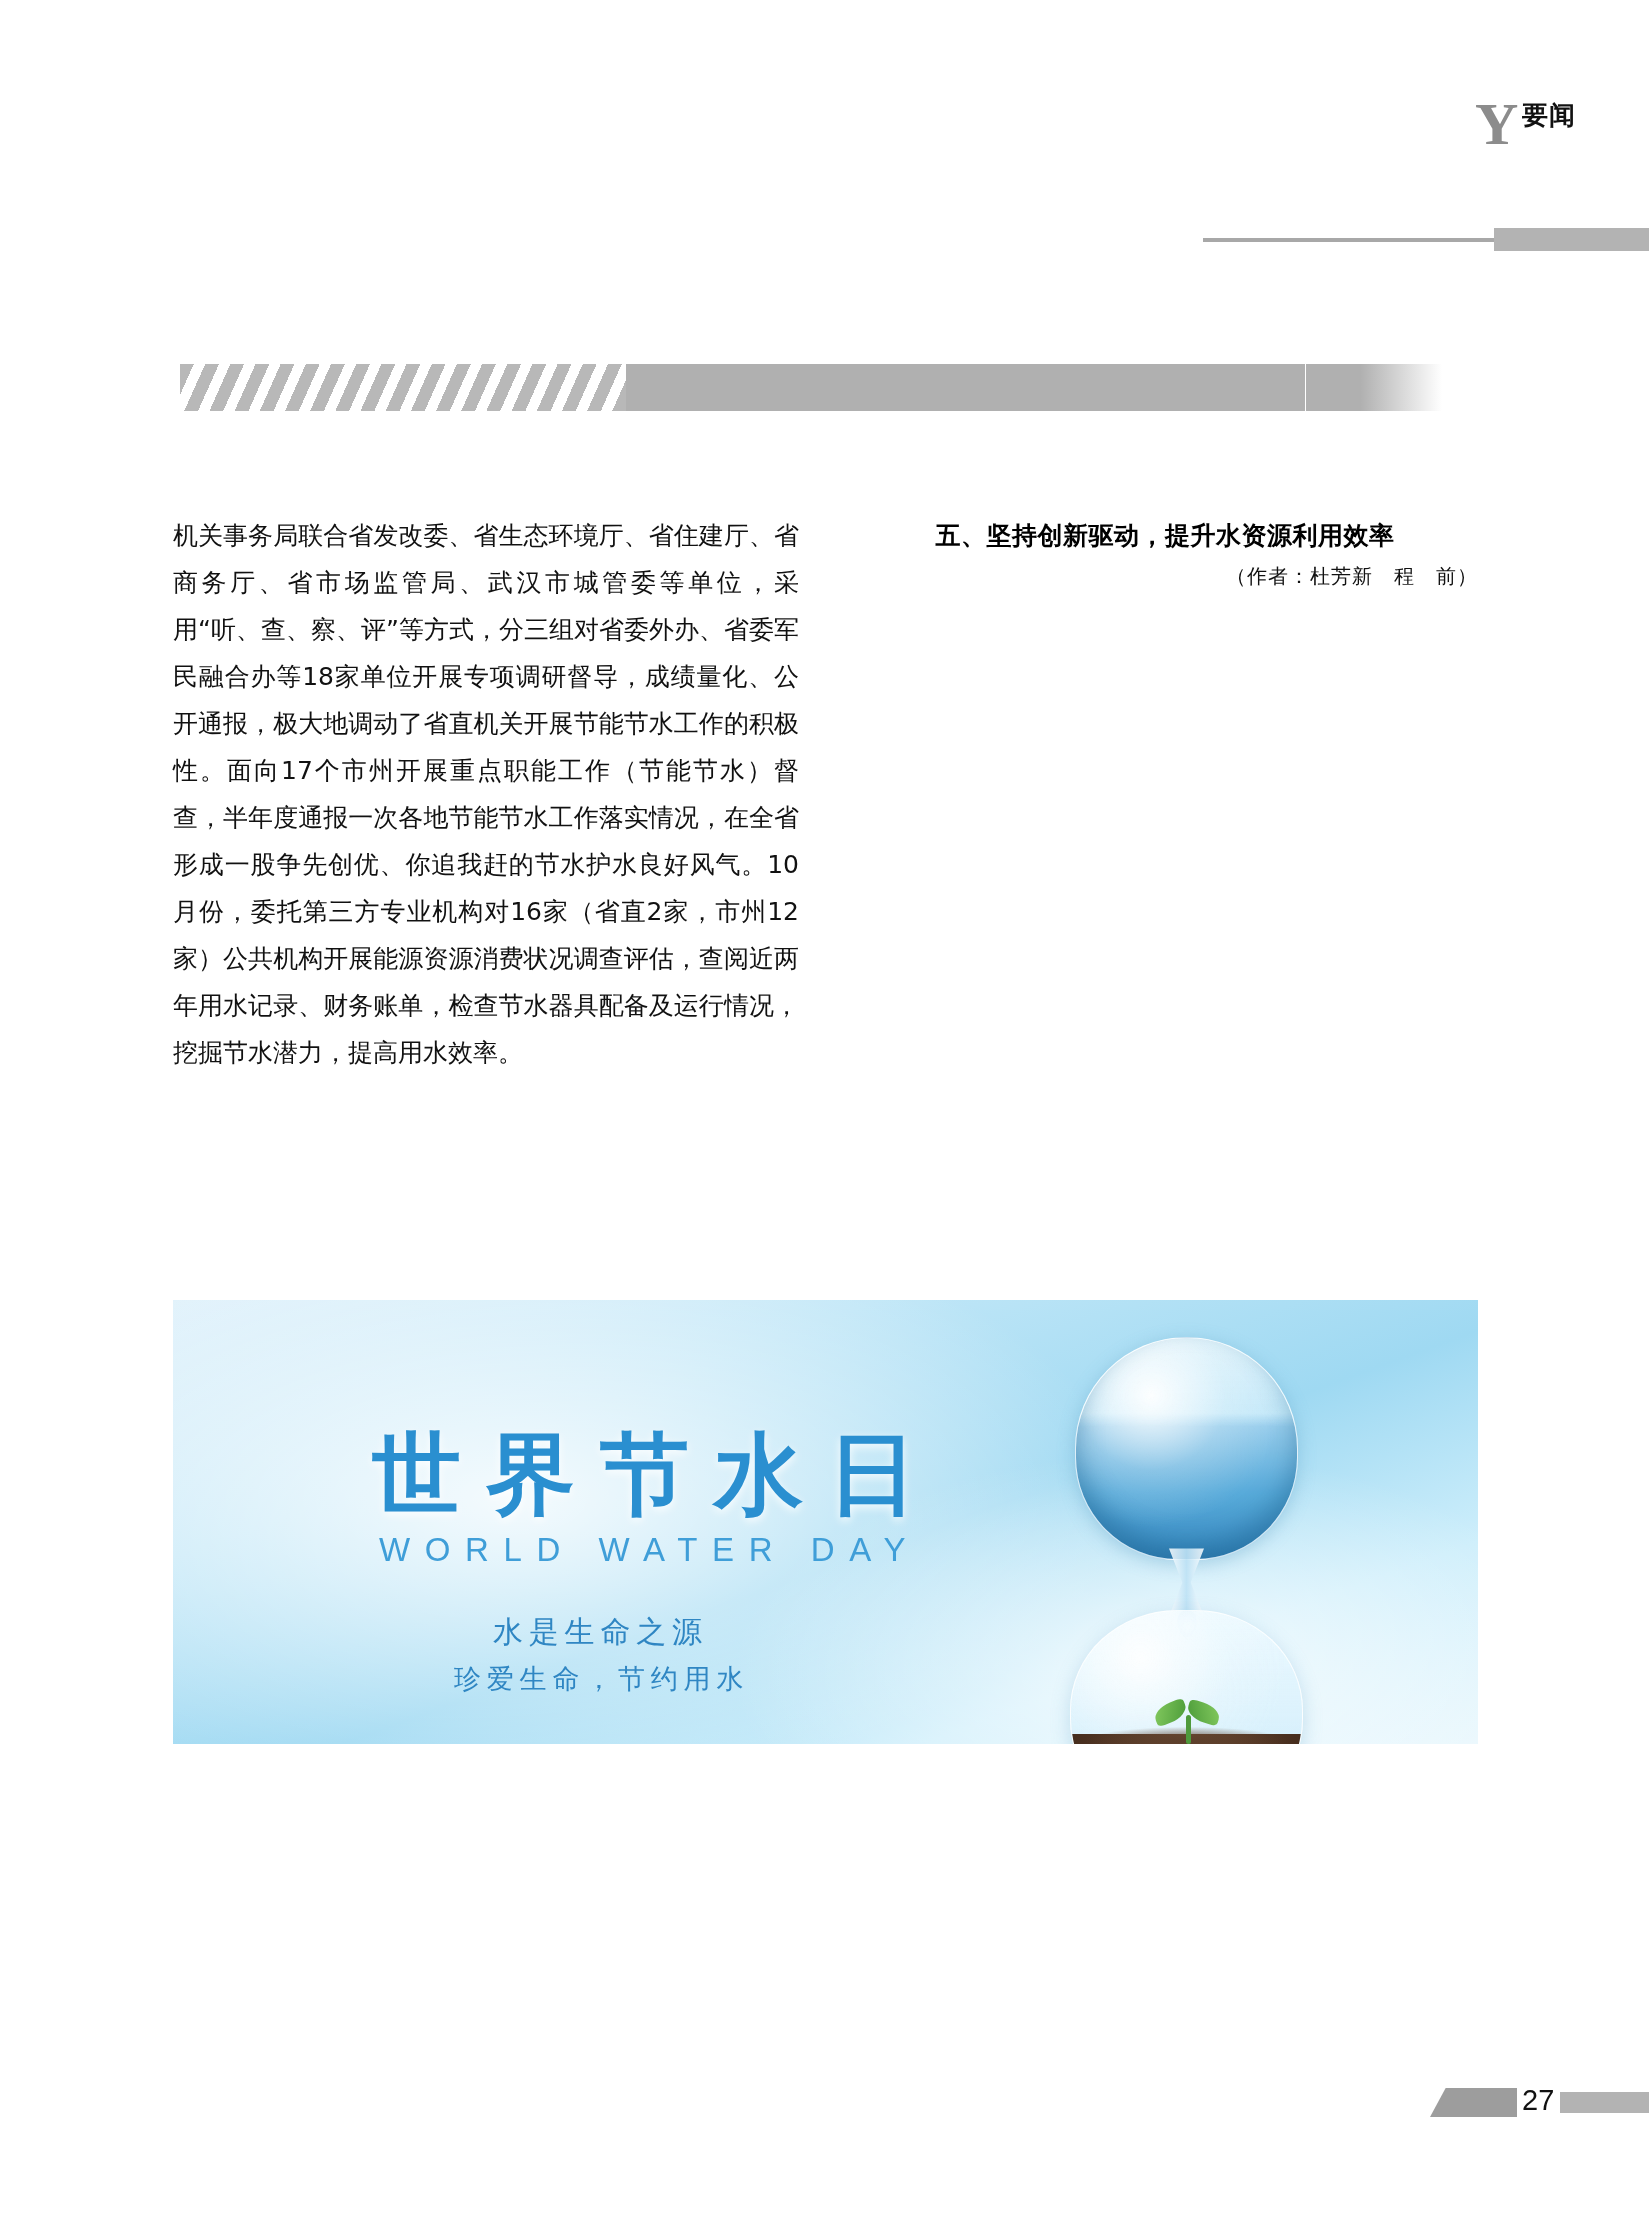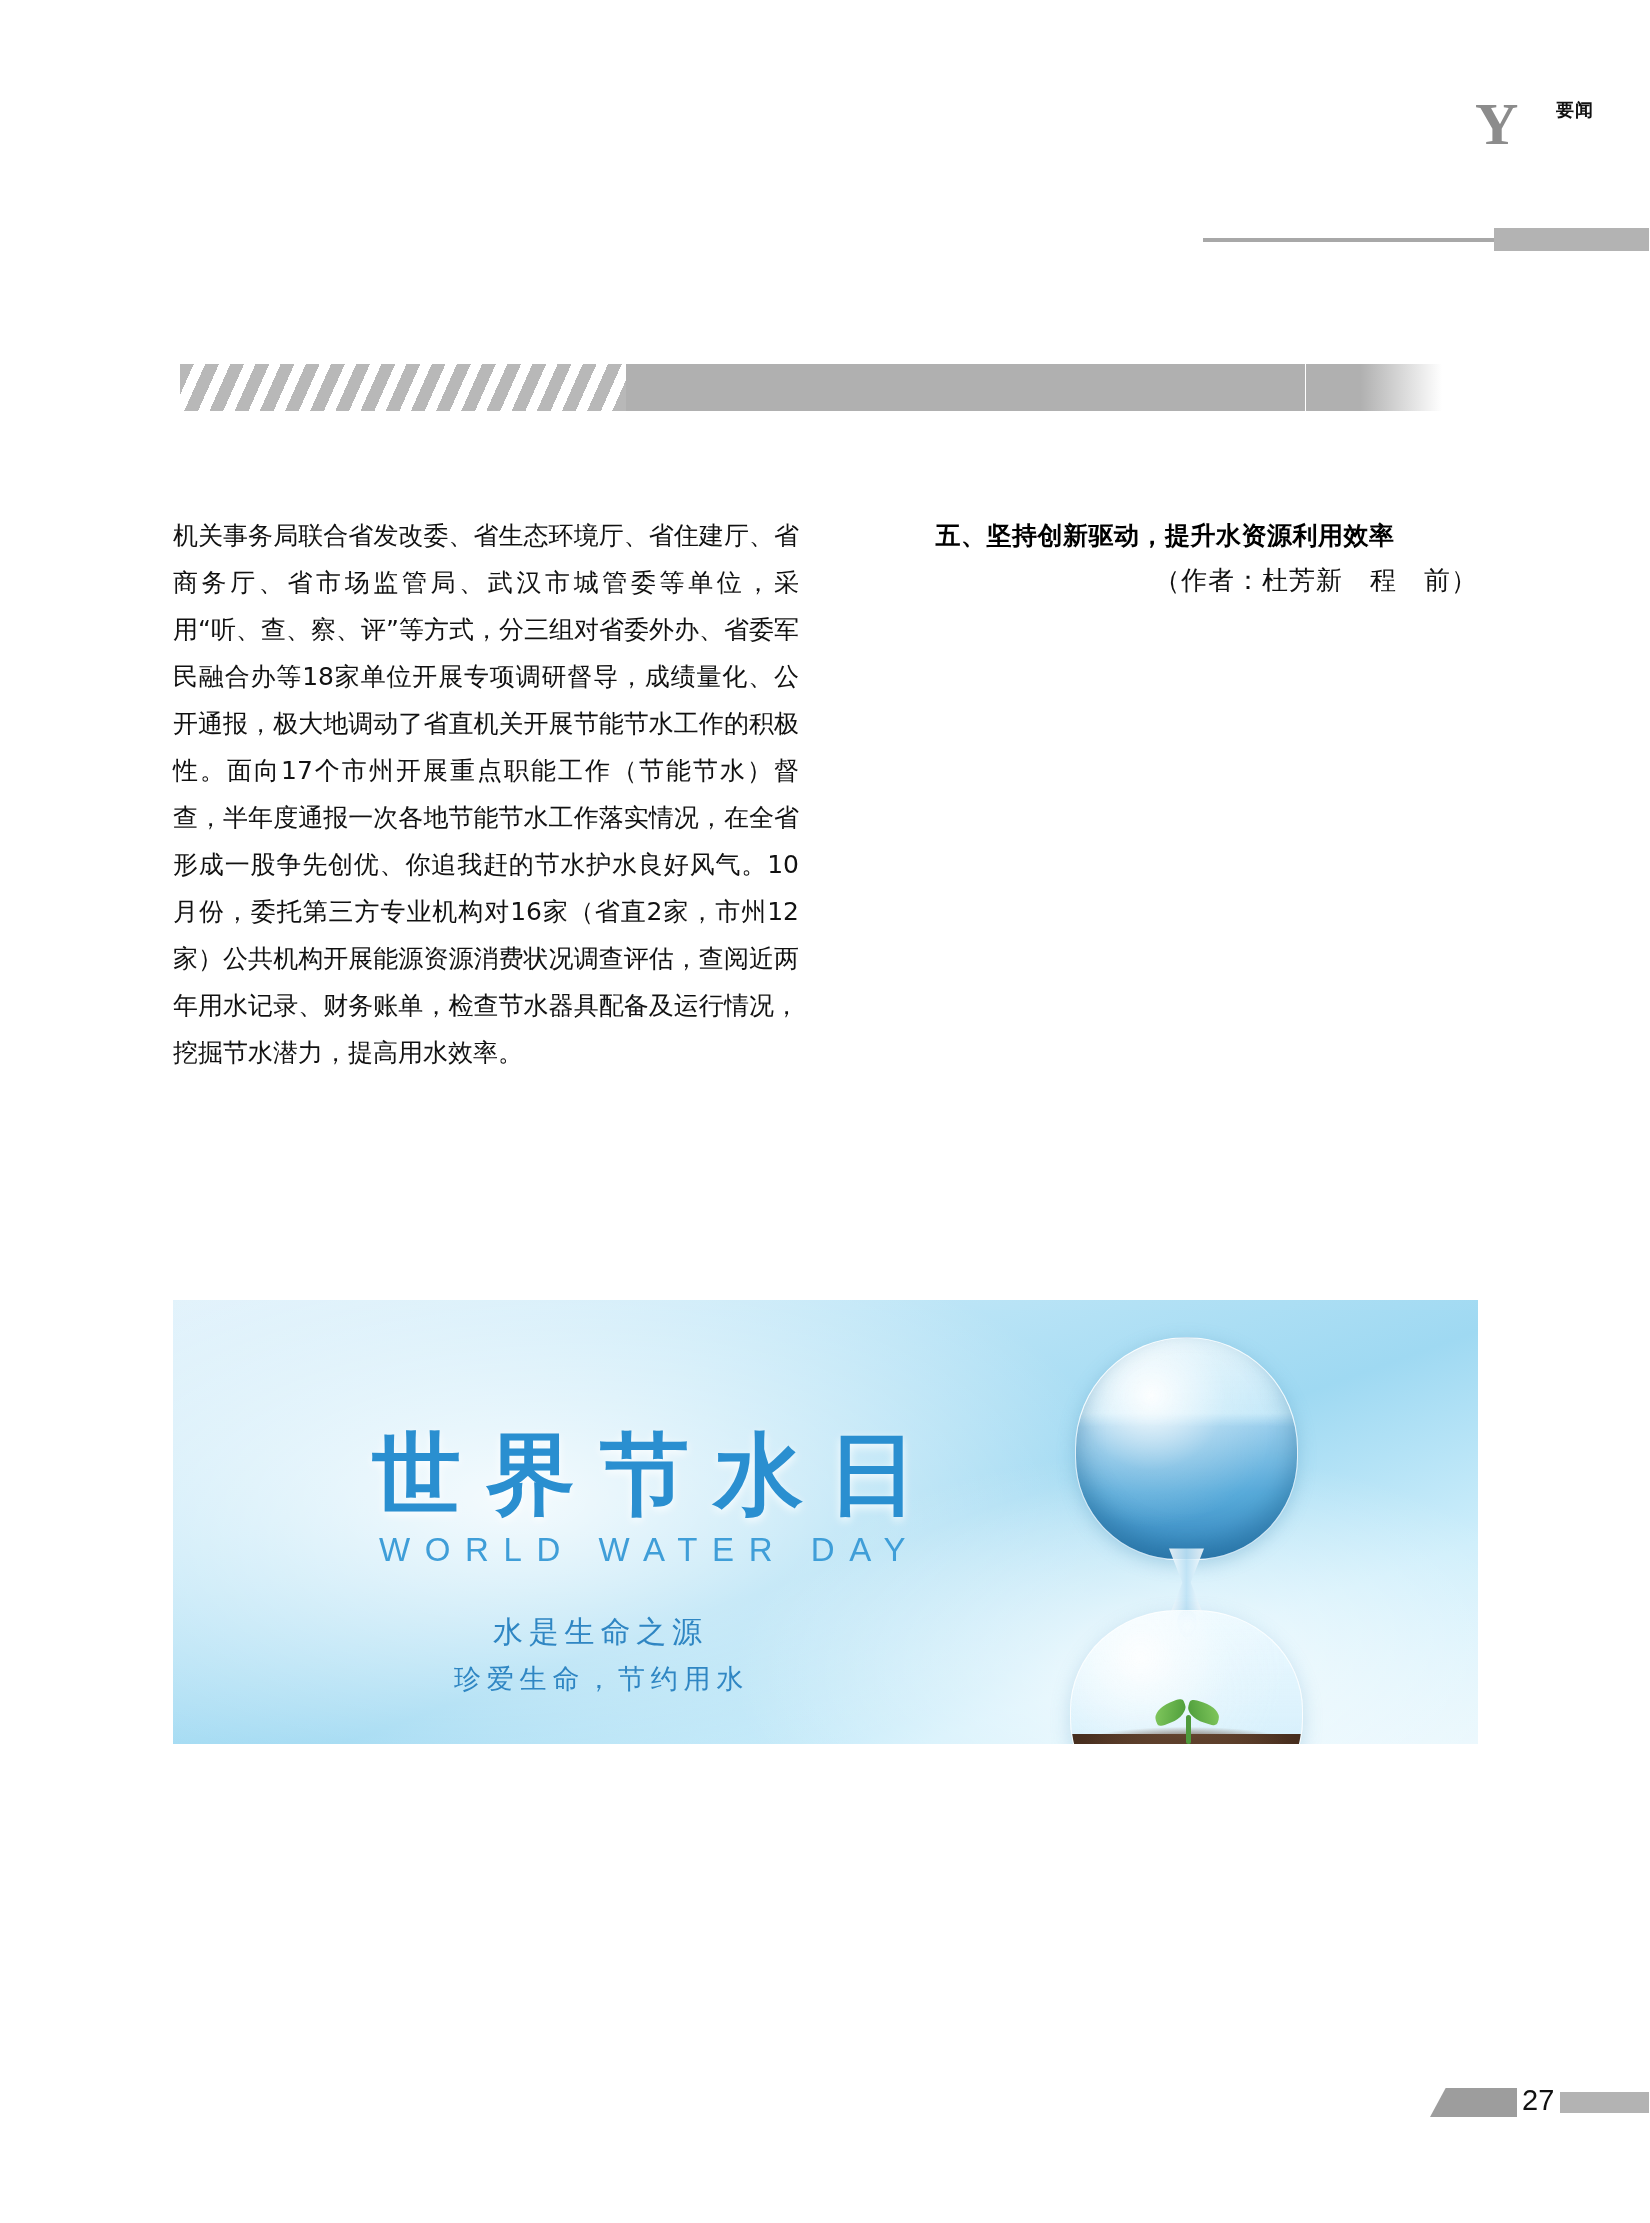--- a/index.html
+++ b/index.html
@@ -54,25 +54,24 @@
     font-size: 60px;
     font-weight: 700;
     color: #8c8c8c;
     line-height: 60px;
     font-family: "Liberation Serif", serif;
   }
   .header-cn {
     position: absolute;
     left: 47px;
     top: 5.8px;
-    font-size: 18px;
+    font-size: 26px;
     font-weight: 700;
     color: #111;
     letter-spacing: 1px;
-    margin-left: 34px;
   }
   .header-en {
     position: absolute;
     left: 47px;
     top: 43px;
     font-size: 21.3px;
     font-weight: 700;
     color: #ffffff;
     letter-spacing: 1px;
     font-family: "Liberation Sans", sans-serif;
@@ -152,21 +151,21 @@
   .section-heading {
     font-size: 25px;
     font-weight: 700;
     text-align: center;
     line-height: 47px;
     margin: 0 0 3.9px 0;
     color: #000;
     letter-spacing: 0.5px;
   }
   .byline {
-    font-size: 26px;
+    font-size: 20px;
     text-align: right;
     color: #111;
     letter-spacing: 1px;
   }
 
   
   .figure {
     position: absolute;
     left: 173px;
     top: 1300px;

